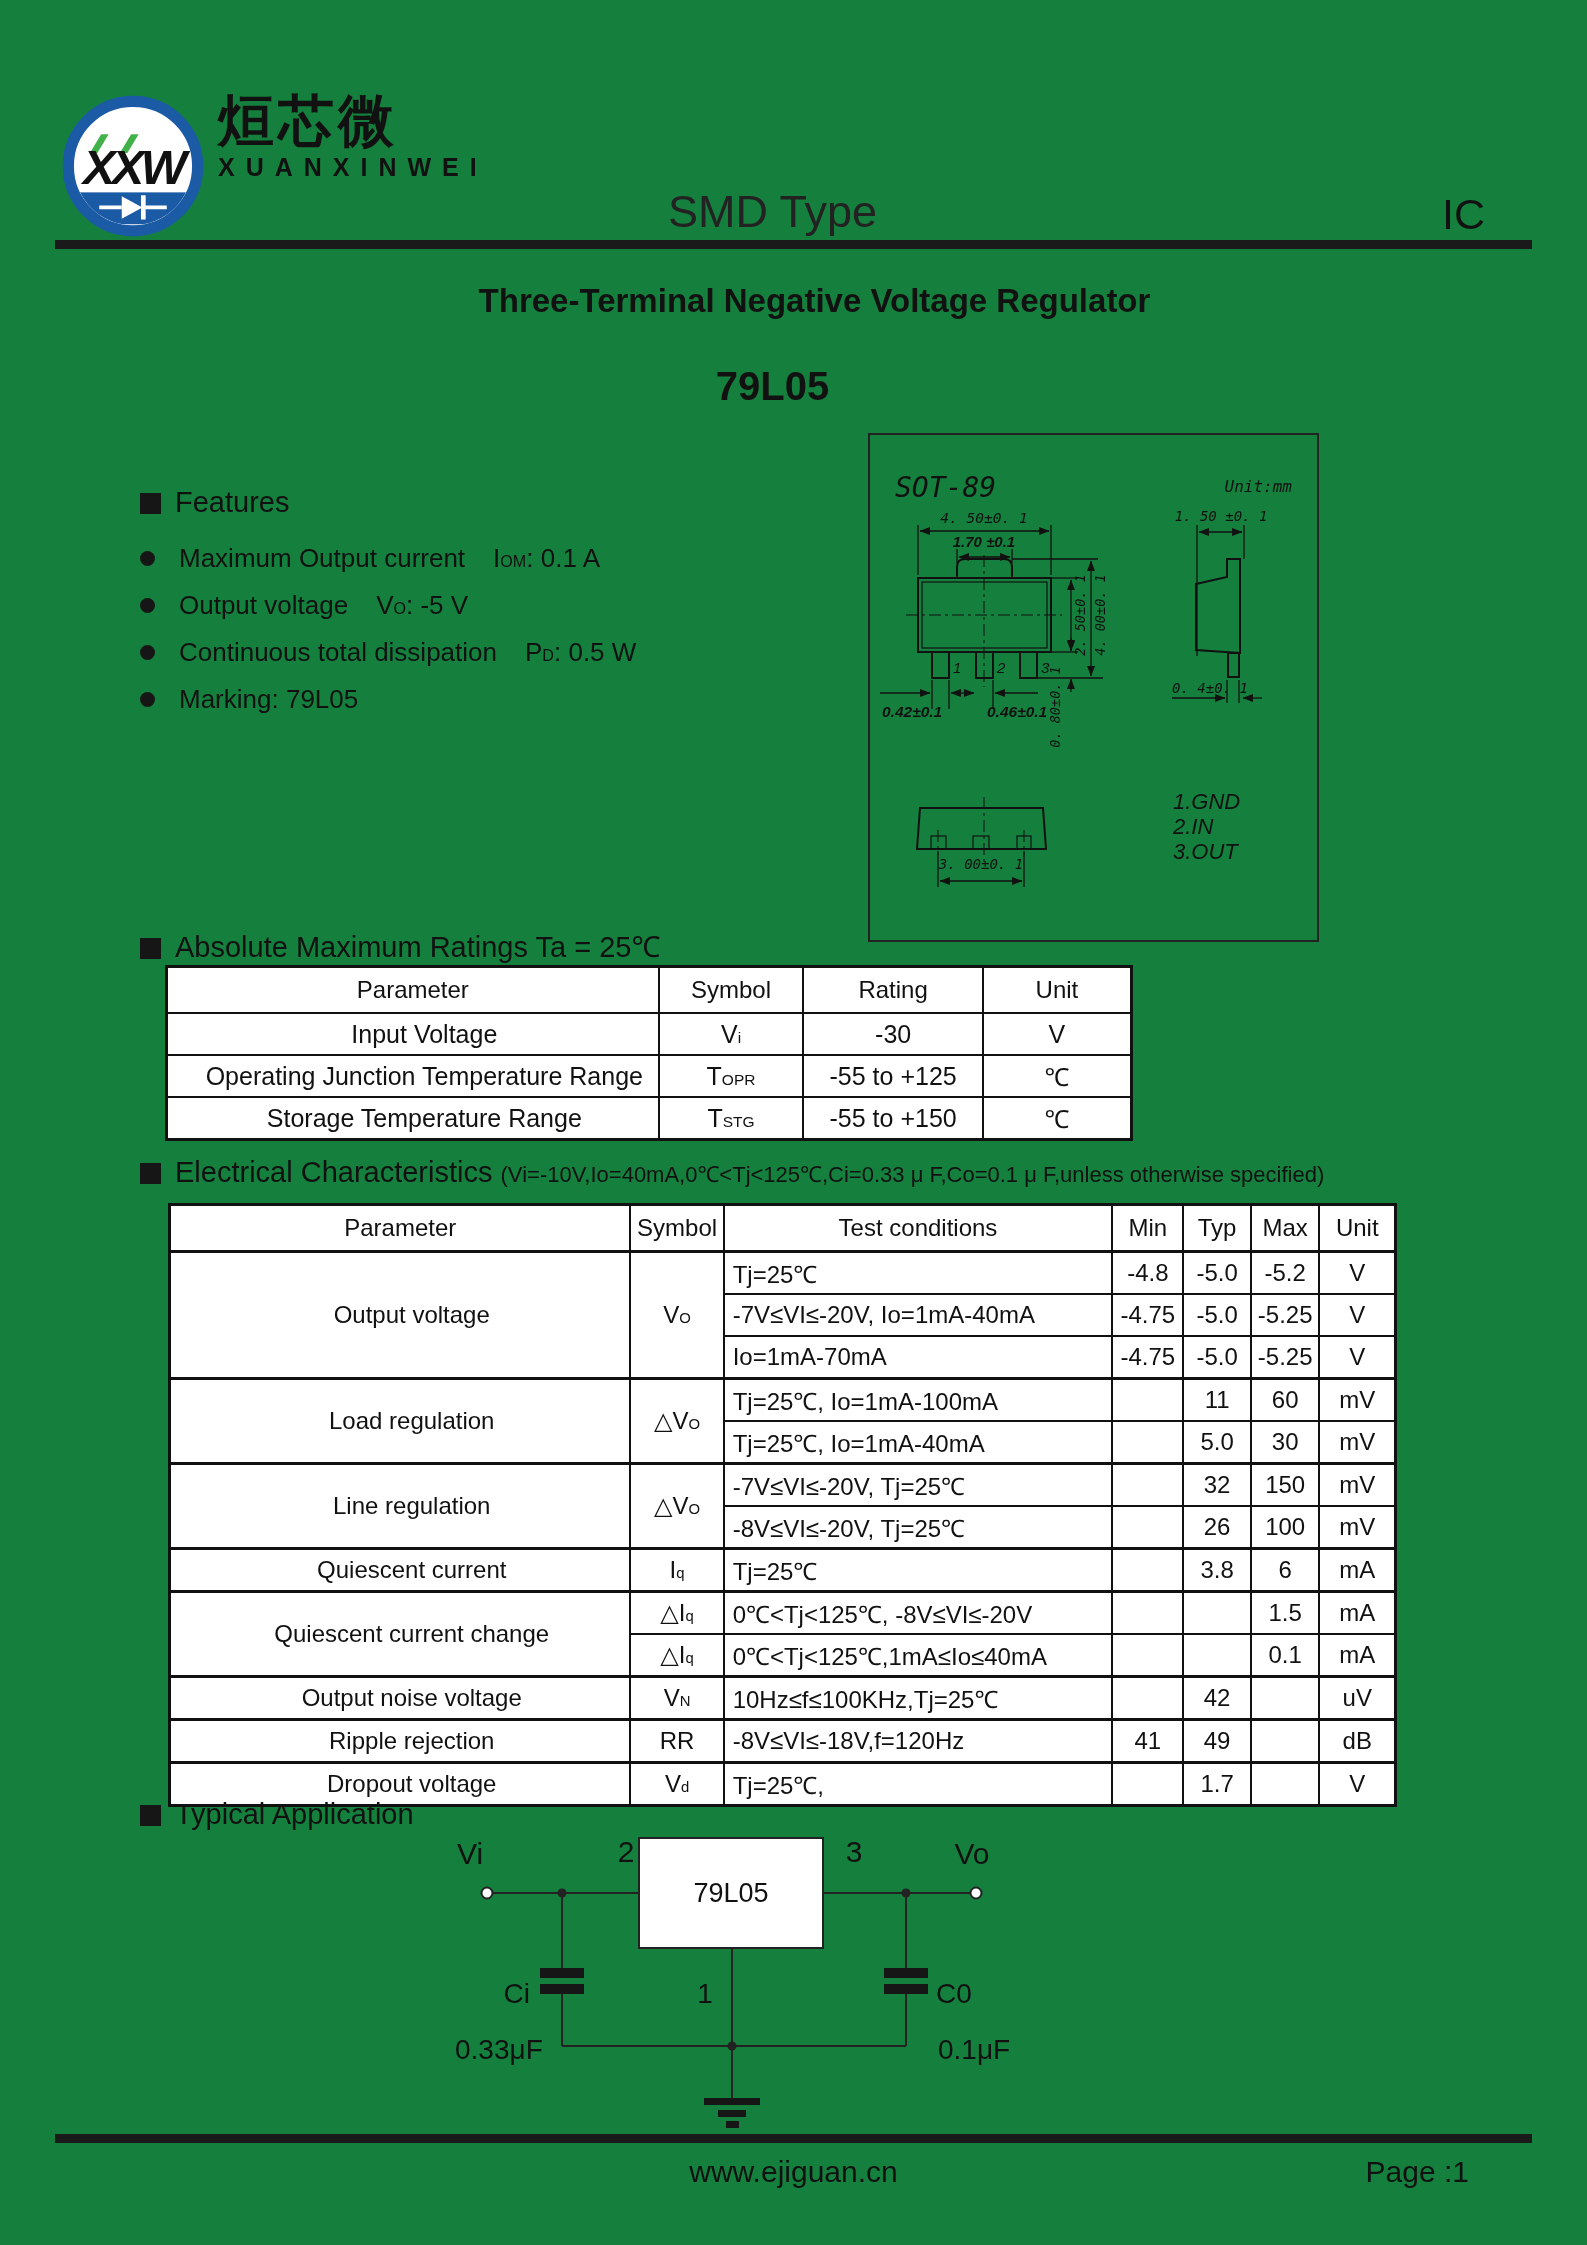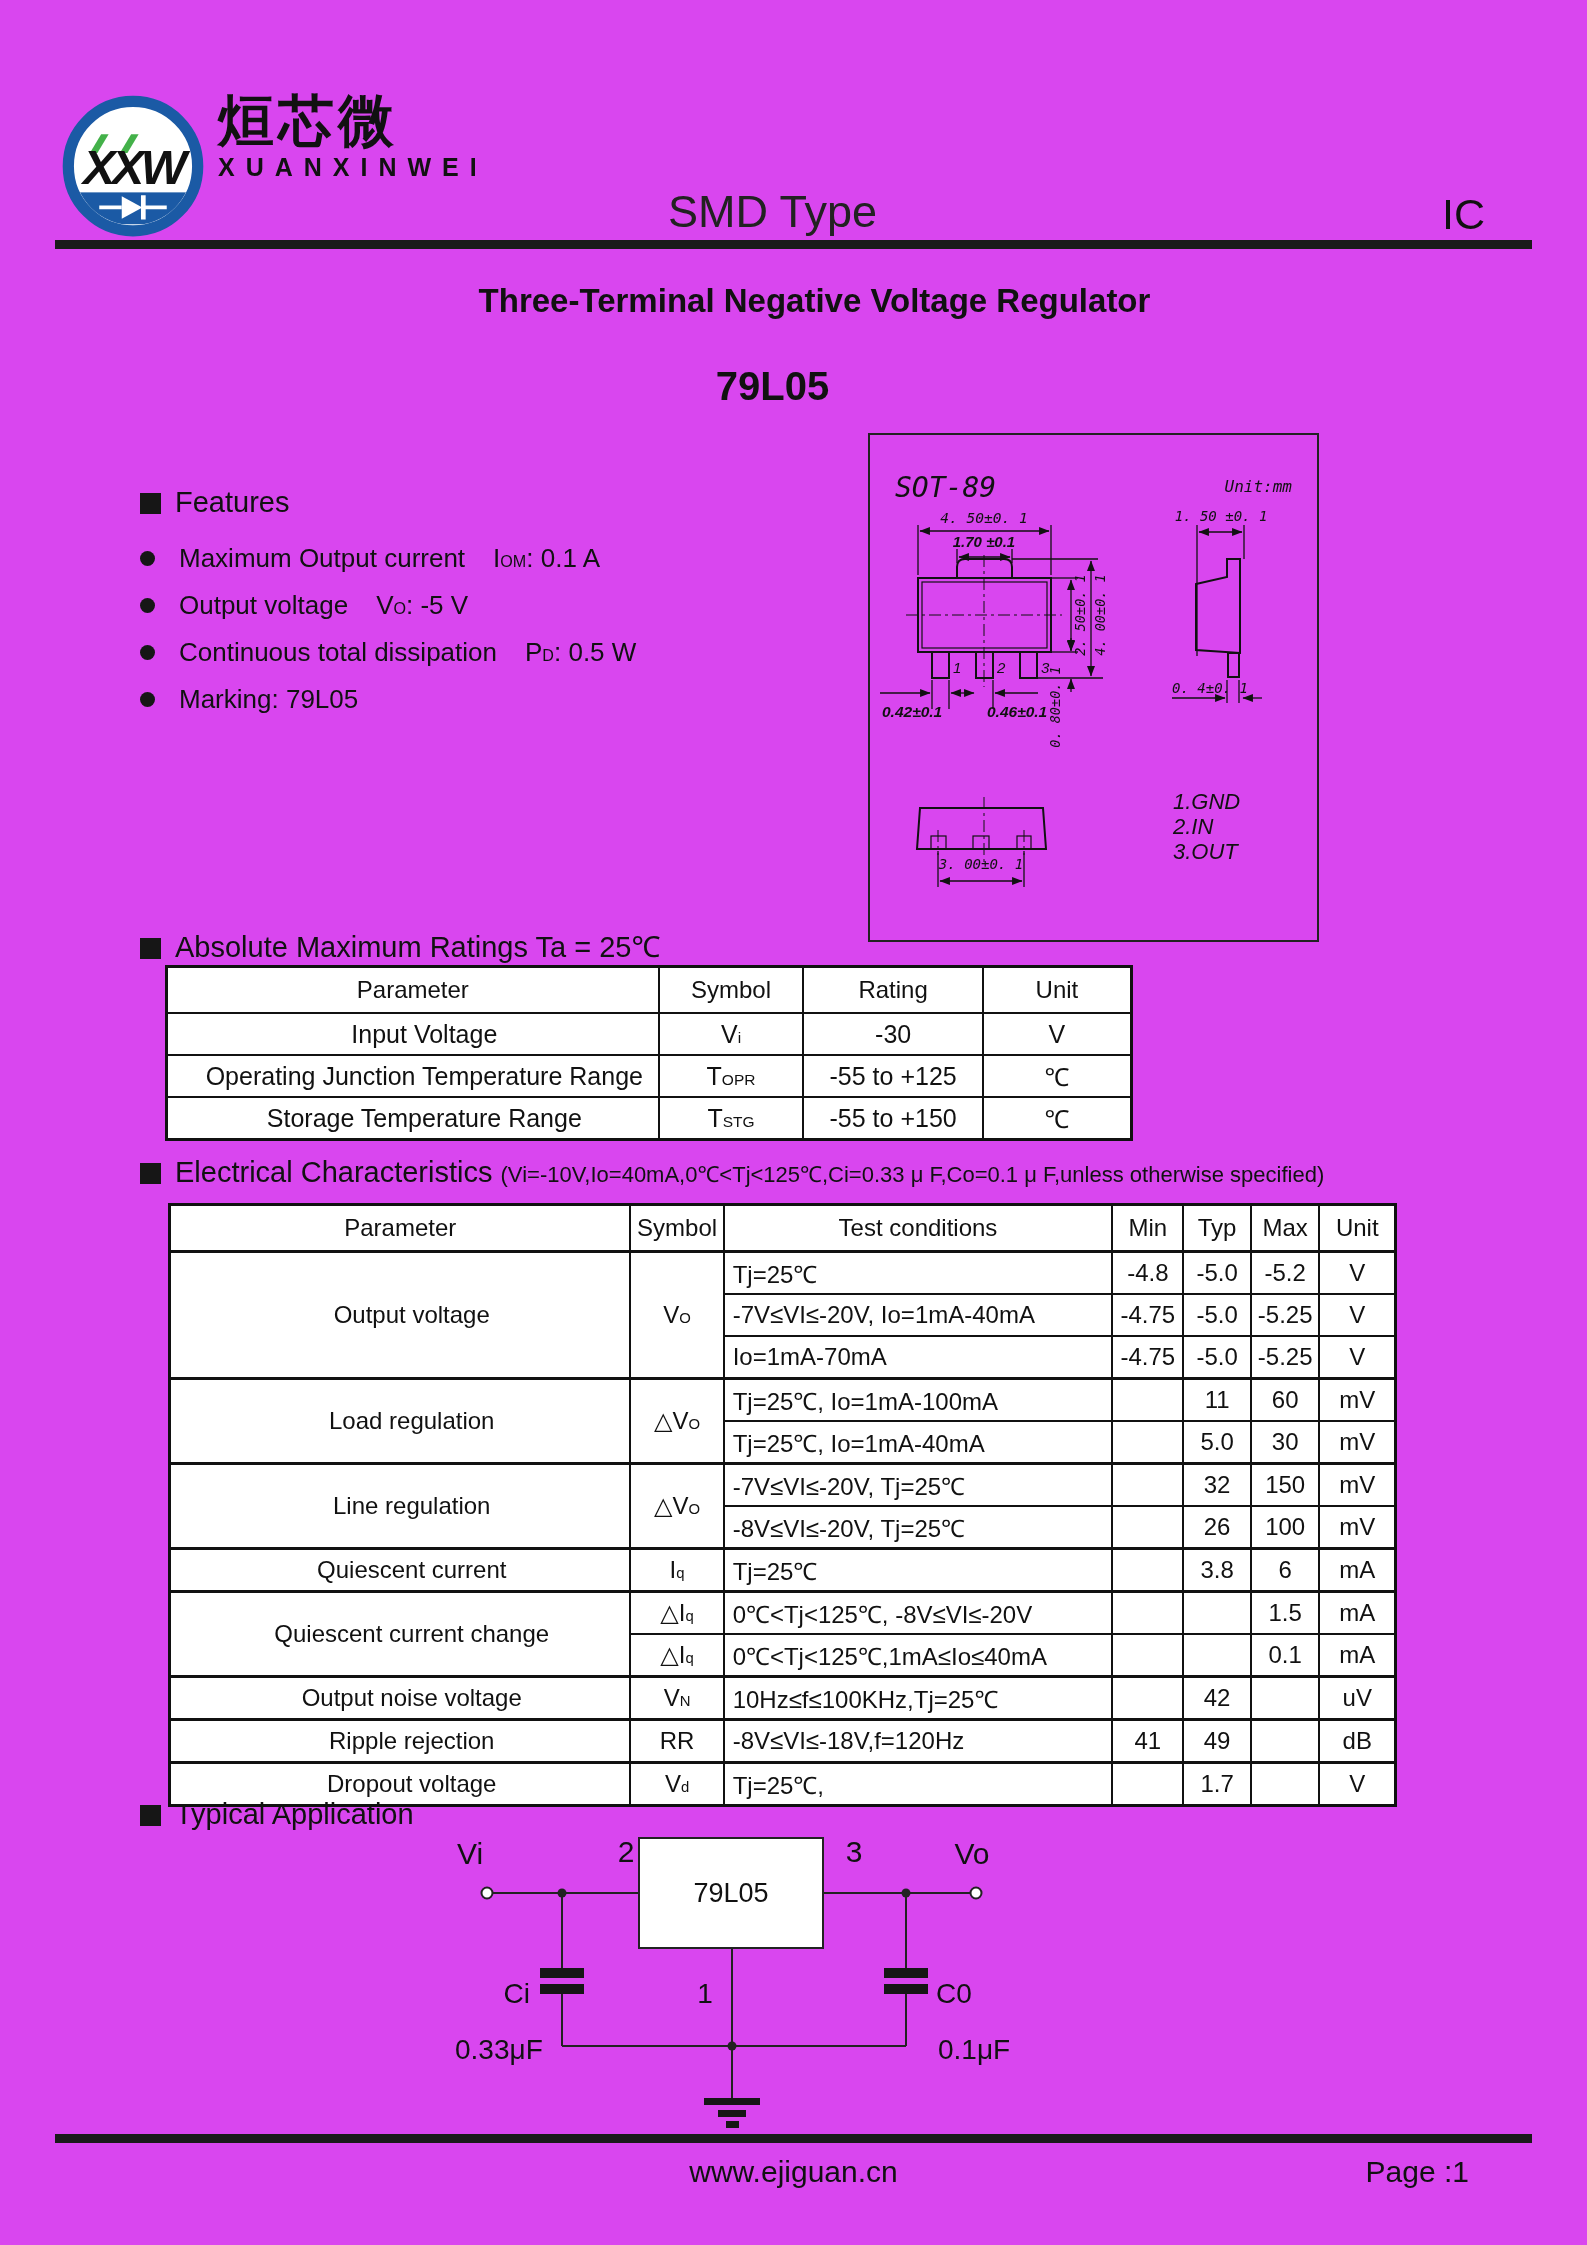--- a/index.html
+++ b/index.html
@@ -1,16 +1,16 @@
 <!DOCTYPE html>
 <html><head>
 <meta charset="utf-8">
 <style>
   html,body{margin:0;padding:0;background:#888;}
-  .page{position:relative;width:1587px;height:2245px;margin:0 auto;background:#d946ef;
+  .page{position:relative;width:1587px;height:2245px;margin:0 auto;background:#15803d;
         font-family:"Liberation Sans",sans-serif;color:#111;overflow:hidden;}
   .abs{position:absolute;}
 
   
   .logo{left:58px;top:92px;display:flex;align-items:flex-start;}
   .logo-text{margin-left:10px;}
   .logo-cn{font-size:56px;font-weight:bold;line-height:1.05;letter-spacing:4px;color:#111;}
   .logo-en{font-size:25px;font-weight:600;letter-spacing:11px;margin-top:2px;color:#111;}
   .smd-type{left:0;top:186px;width:1545px;text-align:center;font-size:45px;color:#222;}
   .ic-label{top:190px;right:102px;font-size:43px;color:#111;}

